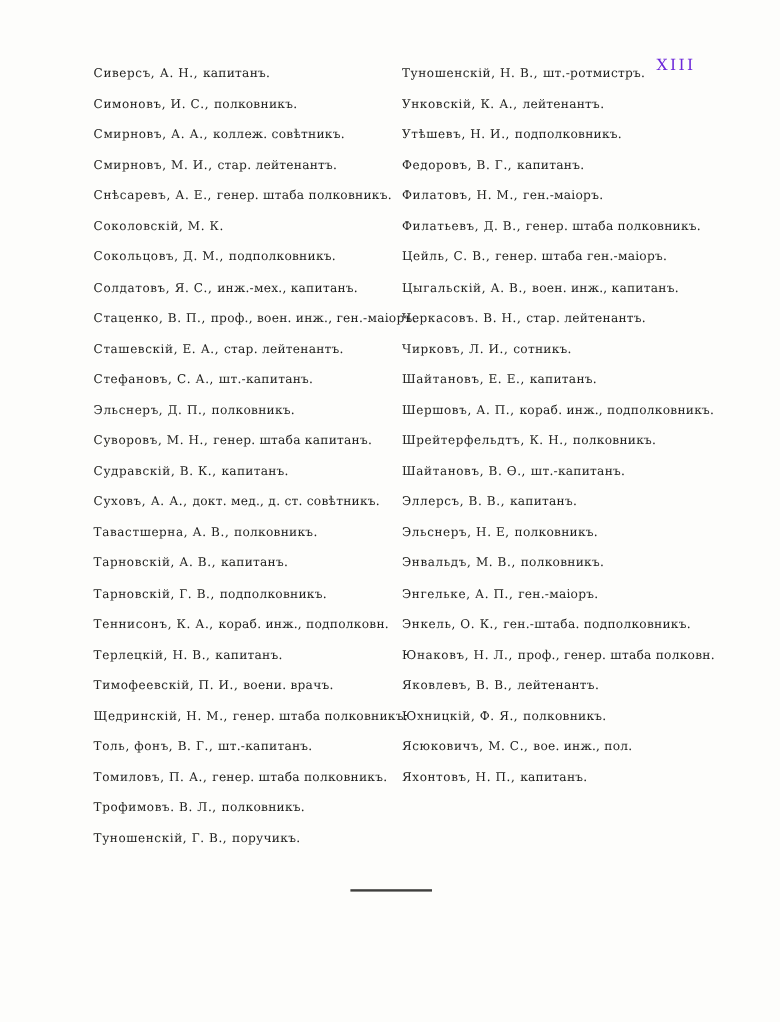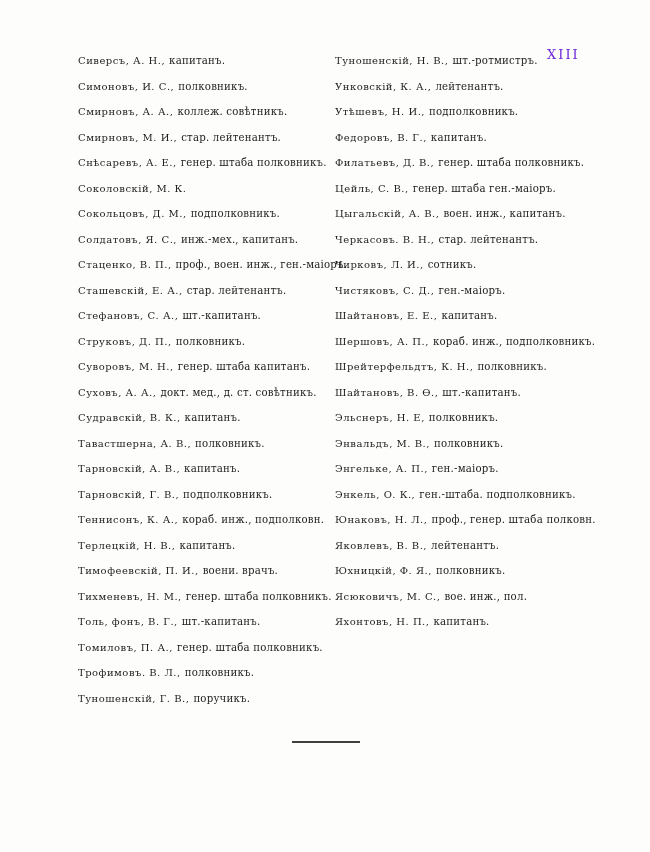--- a/index.html
+++ b/index.html
@@ -107,36 +107,36 @@
 
   <div class="entry">
     <span class="name">Сташевскій, Е. А.,</span><span class="rank">стар. лейтенантъ.</span>
   </div>
 
   <div class="entry">
     <span class="name">Стефановъ, С. А.,</span><span class="rank">шт.-капитанъ.</span>
   </div>
 
   <div class="entry">
-    <span class="name">Струковъ, Д. П.,</span><span class="rank">полковникъ.</span>
+    <span class="name">Эльснеръ, Д. П.,</span><span class="rank">полковникъ.</span>
   </div>
 
   <div class="entry">
     <span class="name">Суворовъ, М. Н.,</span><span class="rank">генер. штаба капитанъ.</span>
   </div>
 
   <div class="entry">
+    <span class="name">Судравскій, В. К.,</span><span class="rank">капитанъ.</span>
+  </div>
+
+  <div class="entry">
     <span class="name">Суховъ, А. А.,</span><span class="rank">докт. мед., д. ст. совѣтникъ.</span>
   </div>
 
   <div class="entry">
-    <span class="name">Судравскій, В. К.,</span><span class="rank">капитанъ.</span>
-  </div>
-
-  <div class="entry">
     <span class="name">Тавастшерна, А. В.,</span><span class="rank">полковникъ.</span>
   </div>
 
   <div class="entry">
     <span class="name">Тарновскій, А. В.,</span><span class="rank">капитанъ.</span>
   </div>
 
   <div class="entry">
     <span class="name">Тарновскій, Г. В.,</span><span class="rank">подполковникъ.</span>
   </div>
@@ -147,21 +147,21 @@
 
   <div class="entry">
     <span class="name">Терлецкій, Н. В.,</span><span class="rank">капитанъ.</span>
   </div>
 
   <div class="entry">
     <span class="name">Тимофеевскій, П. И.,</span><span class="rank">воени. врачъ.</span>
   </div>
 
   <div class="entry">
-    <span class="name">Тихменевъ, Н. М.,</span><span class="rank">генер. штаба полковникъ.</span>
+    <span class="name">Щедринскій, Н. М.,</span><span class="rank">генер. штаба полковникъ.</span>
   </div>
 
   <div class="entry">
     <span class="name">Толь, фонъ, В. Г.,</span><span class="rank">шт.-капитанъ.</span>
   </div>
 
   <div class="entry">
     <span class="name">Томиловъ, П. А.,</span><span class="rank">генер. штаба полковникъ.</span>
   </div>
 
@@ -184,20 +184,23 @@
   </div>
 
   <div class="entry">
     <span class="name">Утѣшевъ, Н. И.,</span><span class="rank">подполковникъ.</span>
   </div>
 
   <div class="entry">
     <span class="name">Федоровъ, В. Г.,</span><span class="rank">капитанъ.</span>
   </div>
 
+  <div class="entry">
+    <span class="name">Филатовъ, Н. М.,</span><span class="rank">ген.-маіоръ.</span>
+  </div>
 
   <div class="entry">
     <span class="name">Филатьевъ, Д. В.,</span><span class="rank">генер. штаба полковникъ.</span>
   </div>
 
   <div class="entry">
     <span class="name">Цейль, С. В.,</span><span class="rank">генер. штаба ген.-маіоръ.</span>
   </div>
 
   <div class="entry">
@@ -205,41 +208,41 @@
   </div>
 
   <div class="entry">
     <span class="name">Черкасовъ. В. Н.,</span><span class="rank">стар. лейтенантъ.</span>
   </div>
 
   <div class="entry">
     <span class="name">Чирковъ, Л. И.,</span><span class="rank">сотникъ.</span>
   </div>
 
-  <div class="entry">
-    <span class="name">Чистяковъ, С. Д.,</span><span class="rank">ген.-маіоръ.</span>
-  </div>
 
   <div class="entry">
     <span class="name">Шайтановъ, Е. Е.,</span><span class="rank">капитанъ.</span>
   </div>
 
   <div class="entry">
     <span class="name">Шершовъ, А. П.,</span><span class="rank">кораб. инж., подполковникъ.</span>
   </div>
 
 
   <div class="entry">
     <span class="name">Шрейтерфельдтъ, К. Н.,</span><span class="rank">полковникъ.</span>
   </div>
 
   <div class="entry">
     <span class="name">Шайтановъ, В. Ѳ.,</span><span class="rank">шт.-капитанъ.</span>
   </div>
 
+  <div class="entry">
+    <span class="name">Эллерсъ, В. В.,</span><span class="rank">капитанъ.</span>
+  </div>
 
   <div class="entry">
     <span class="name">Эльснеръ, Н. Е,</span><span class="rank">полковникъ.</span>
   </div>
 
   <div class="entry">
     <span class="name">Энвальдъ, М. В.,</span><span class="rank">полковникъ.</span>
   </div>
 
   <div class="entry">

